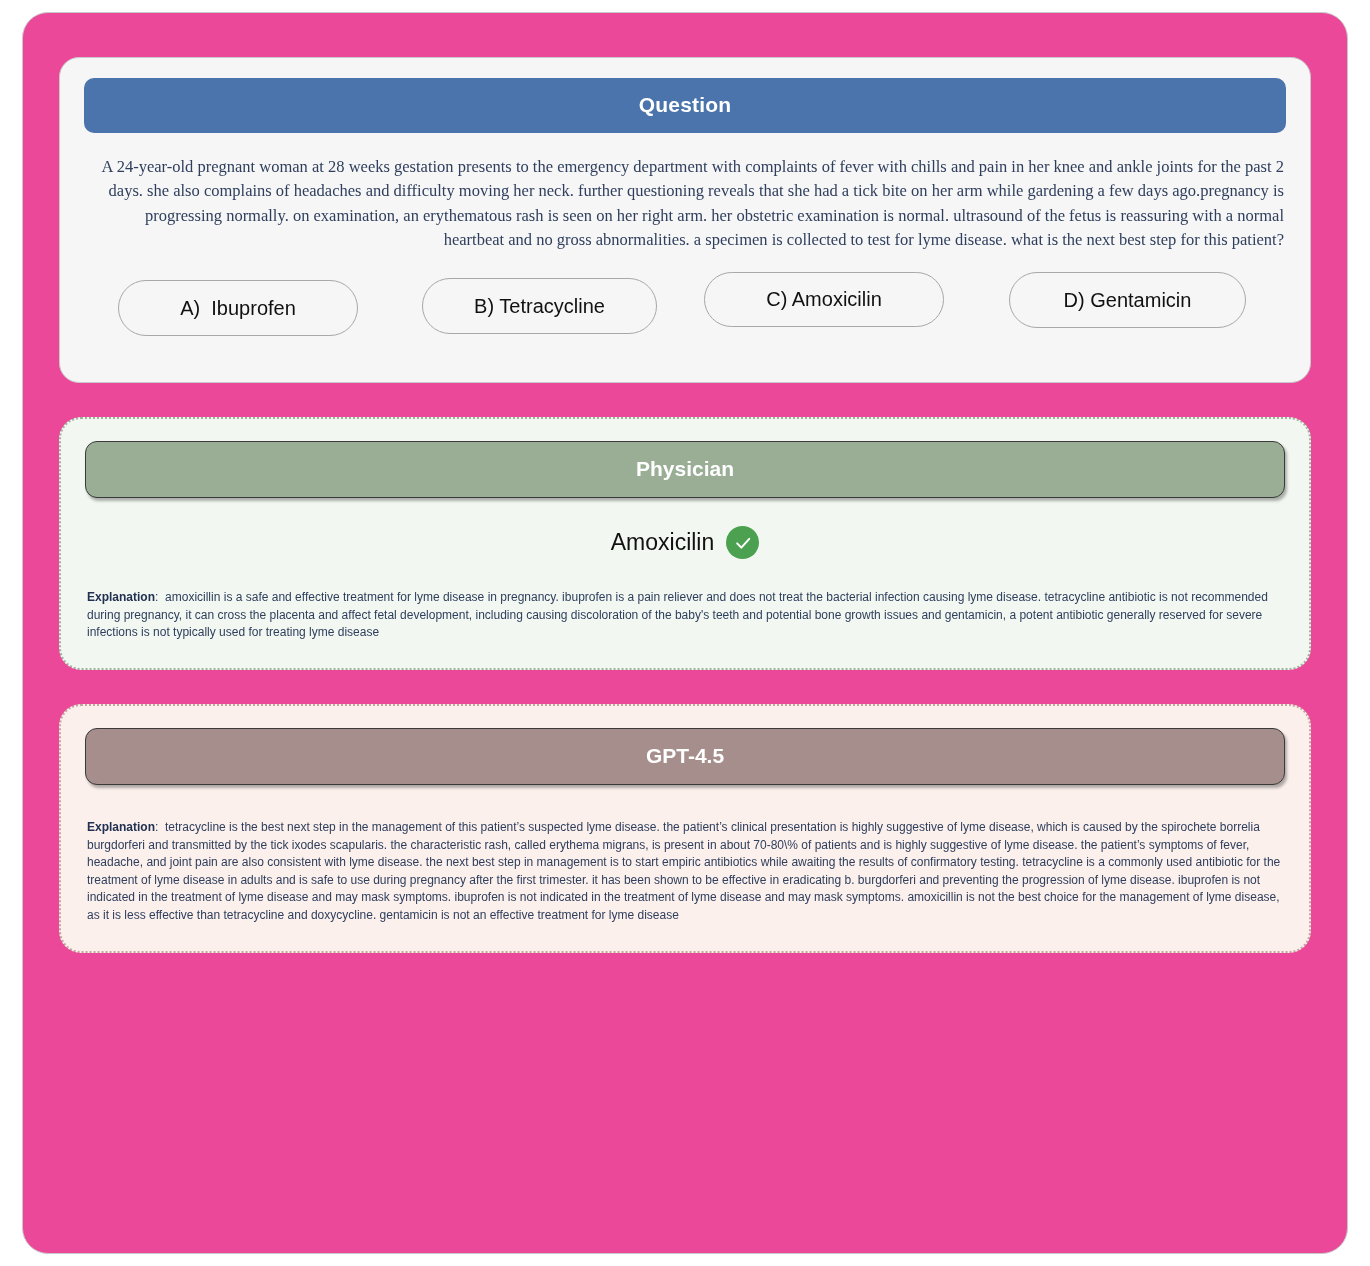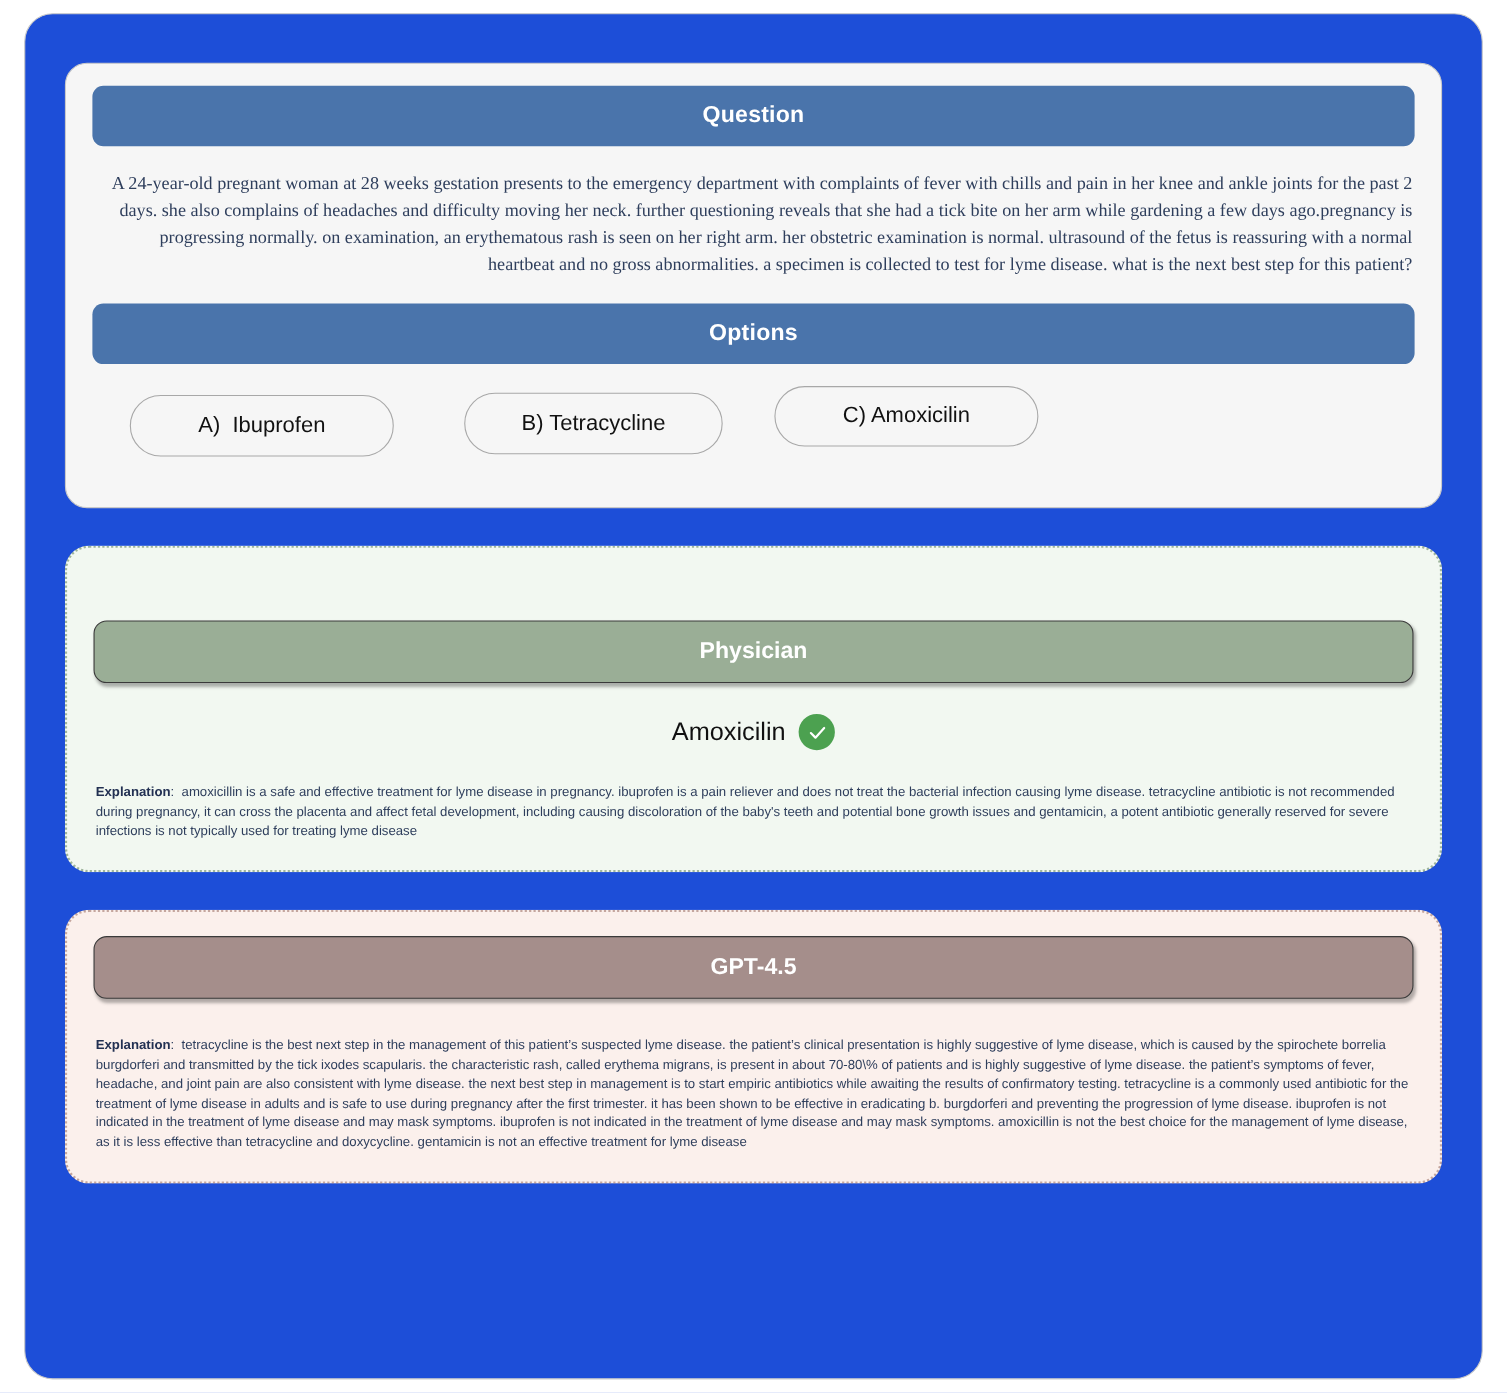--- a/index.html
+++ b/index.html
@@ -22,21 +22,21 @@
     box-sizing: border-box;
     background: #ffffff;
   }
   .outer-frame {
     position: absolute;
     left: 22px;
     top: 12px;
     width: 1326px;
     height: 1242px;
     box-sizing: border-box;
-    background: #1d4ed8;
+    background: #ec4899;
     border: 1px solid #c9c9c9;
     border-radius: 26px;
     padding: 44px 36px 34px 36px;
   }
 
   
   .question-card {
     box-sizing: border-box;
     background: #f6f6f6;
     border: 1px solid #c9c9c9;
@@ -117,21 +117,20 @@
     text-align: center;
     color: #ffffff;
     font-weight: bold;
     font-size: 21px;
     padding: 15px 0 16px 0;
     box-shadow: 2px 3px 3px rgba(0,0,0,0.30);
   }
   .banner-physician {
     background: #9aae96;
     border: 1.5px solid #3a3a3a;
-    margin-top: 44px;
   }
   .banner-gpt {
     background: #a58e8b;
     border: 1.5px solid #3a3a3a;
   }
 
   .answer-line {
     display: flex;
     align-items: center;
     justify-content: center;
@@ -179,26 +178,26 @@
 
 <div id="app-root">
   <div class="outer-frame">
 
     <div class="question-card">
 
       <div class="section-banner banner-blue">Question</div>
 
       <div class="question-body">A 24-year-old pregnant woman at 28 weeks gestation presents to the emergency department with complaints of fever with chills and pain in her knee and ankle joints for the past 2 days. she also complains of headaches and difficulty moving her neck. further questioning reveals that she had a tick bite on her arm while gardening a few days ago.pregnancy is progressing normally. on examination, an erythematous rash is seen on her right arm. her obstetric examination is normal. ultrasound of the fetus is reassuring with a normal heartbeat and no gross abnormalities. a specimen is collected to test for lyme disease. what is the next best step for this patient?</div>
 
-      <div class="section-banner banner-blue options-banner">Options</div>
 
       <div class="option-row">
         <div class="option-pill opt-a">A)  Ibuprofen</div>
         <div class="option-pill opt-b">B) Tetracycline</div>
         <div class="option-pill opt-c">C) Amoxicilin</div>
+        <div class="option-pill opt-d">D) Gentamicin</div>
       </div>
     </div>
 
     <div class="answer-panel panel-physician">
 
       <div class="banner-role banner-physician">Physician</div>
 
       <div class="answer-line">
         <span class="answer-text">Amoxicilin</span>
         <span class="badge badge-correct">

